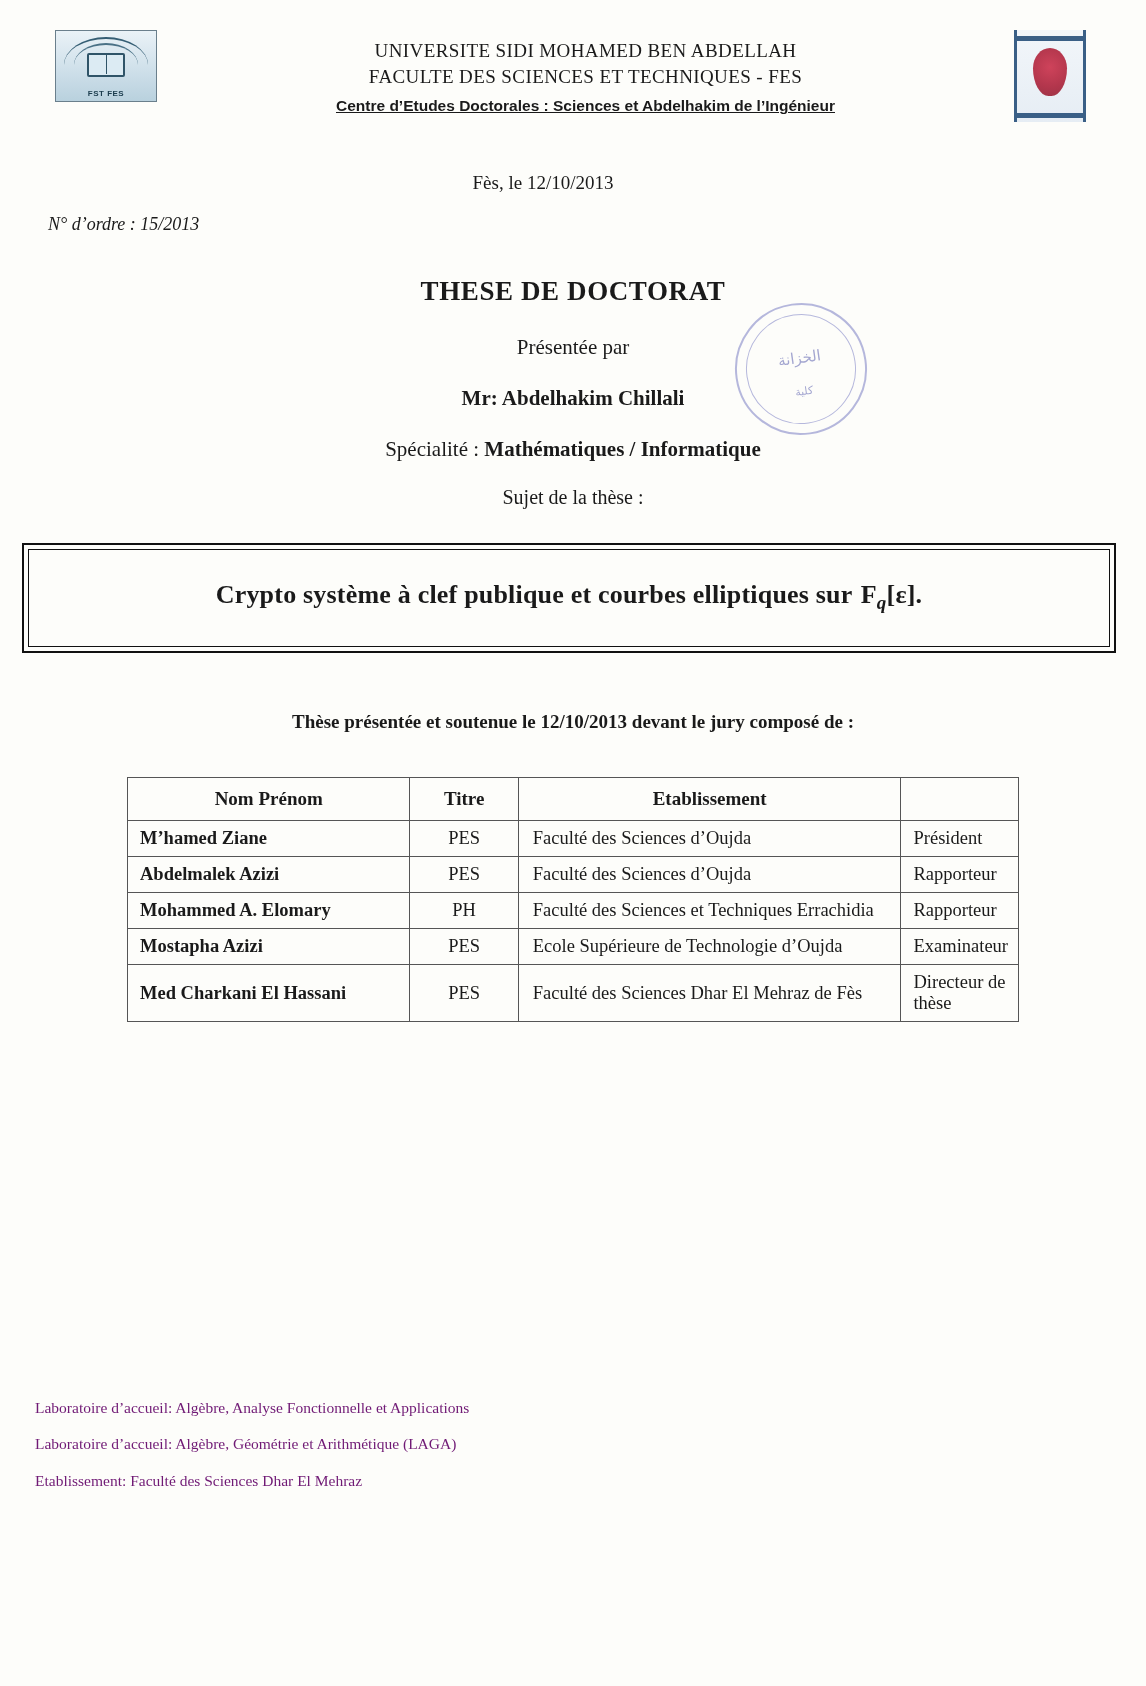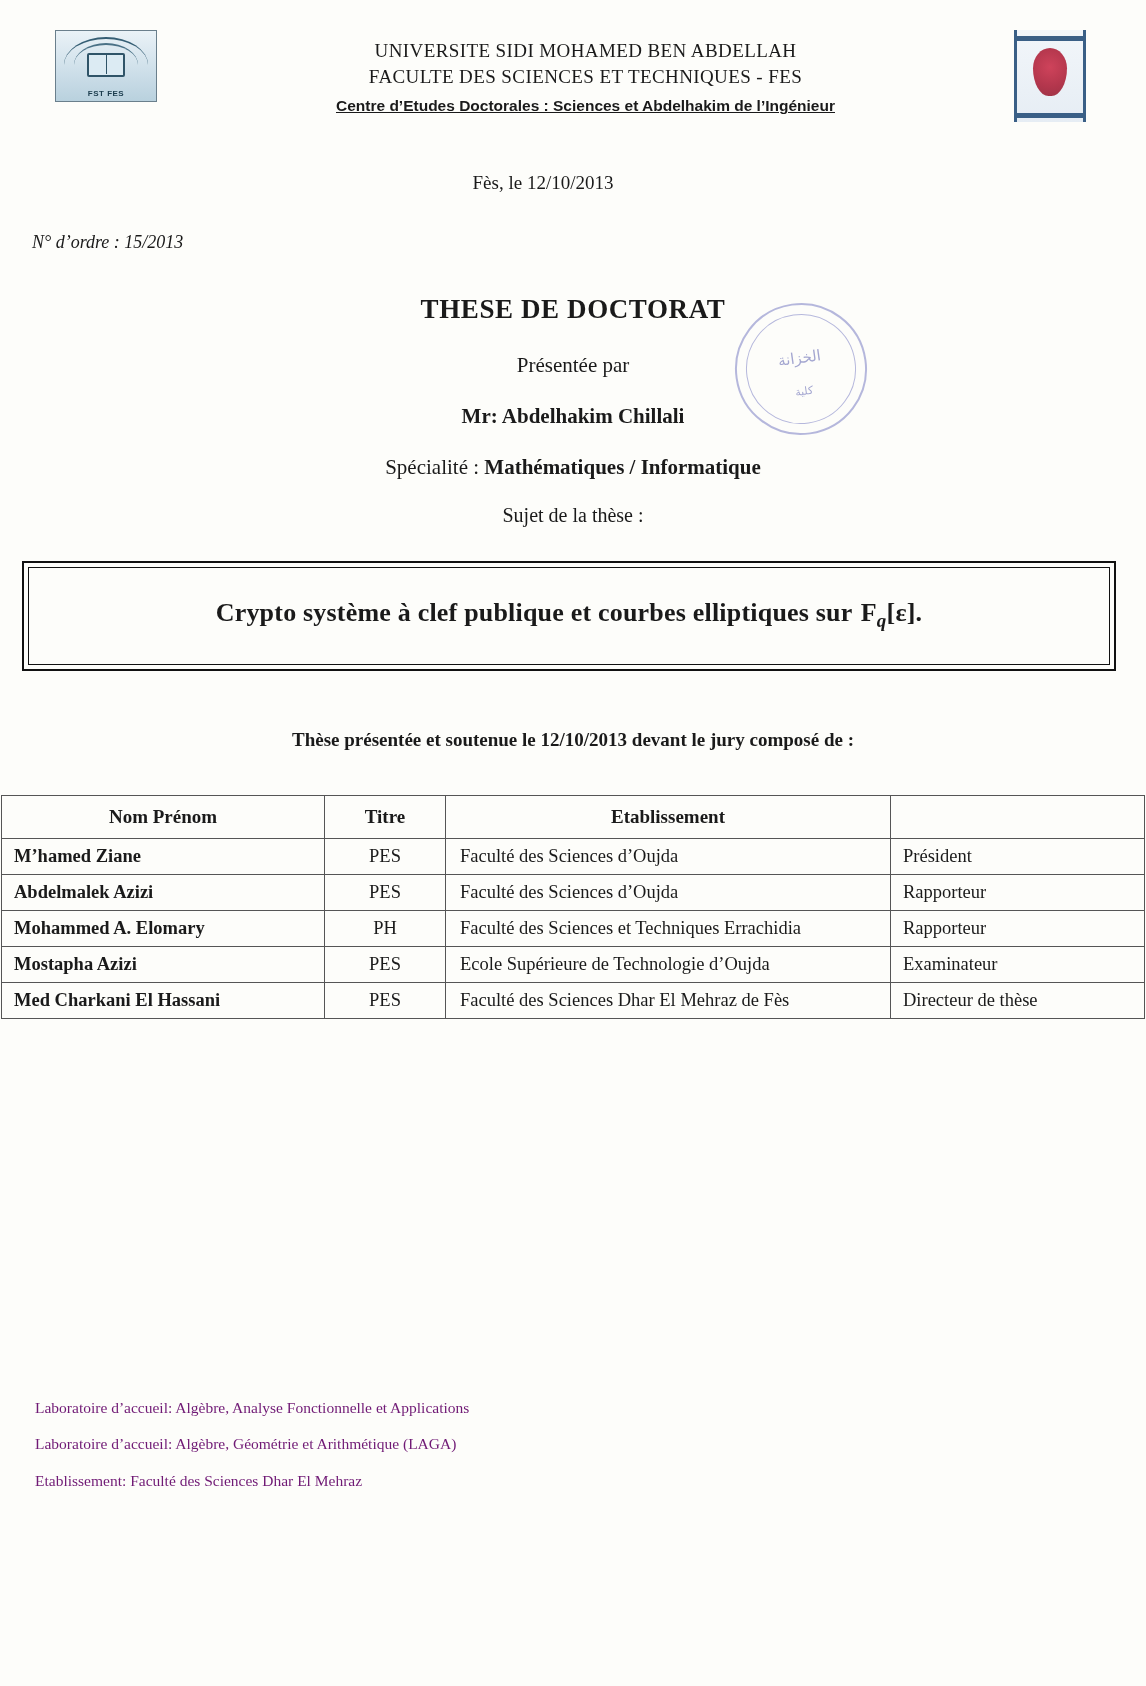--- a/index.html
+++ b/index.html
@@ -135,22 +135,22 @@
   }
 
   
   .date-line {
     text-align: center;
     padding-right: 60px;
     margin-top: 50px;
     font-size: 19px;
   }
   .order-line {
-    margin-top: 38px;
-    padding-left: 32px;
+    margin-top: 20px;
+    padding-left: 48px;
     font-size: 18px;
     font-style: italic;
   }
 
   
   .thesis-head {
     margin-top: 41px;
     text-align: center;
   }
   .thesis-title {
@@ -251,21 +251,21 @@
     margin-top: 58px;
     text-align: center;
     font-size: 19px;
     font-weight: bold;
   }
 
   
   table.jury {
     margin: 44px auto 16px auto;
     border-collapse: collapse;
-    width: 1144px;
+    width: 892px;
     font-size: 18.5px;
   }
   table.jury th, table.jury td {
     border: 1px solid #555;
     padding: 7px 10px;
     vertical-align: middle;
   }
   table.jury thead th {
     border-top: 1px solid #555;
     border-bottom: 1px dotted #666;

